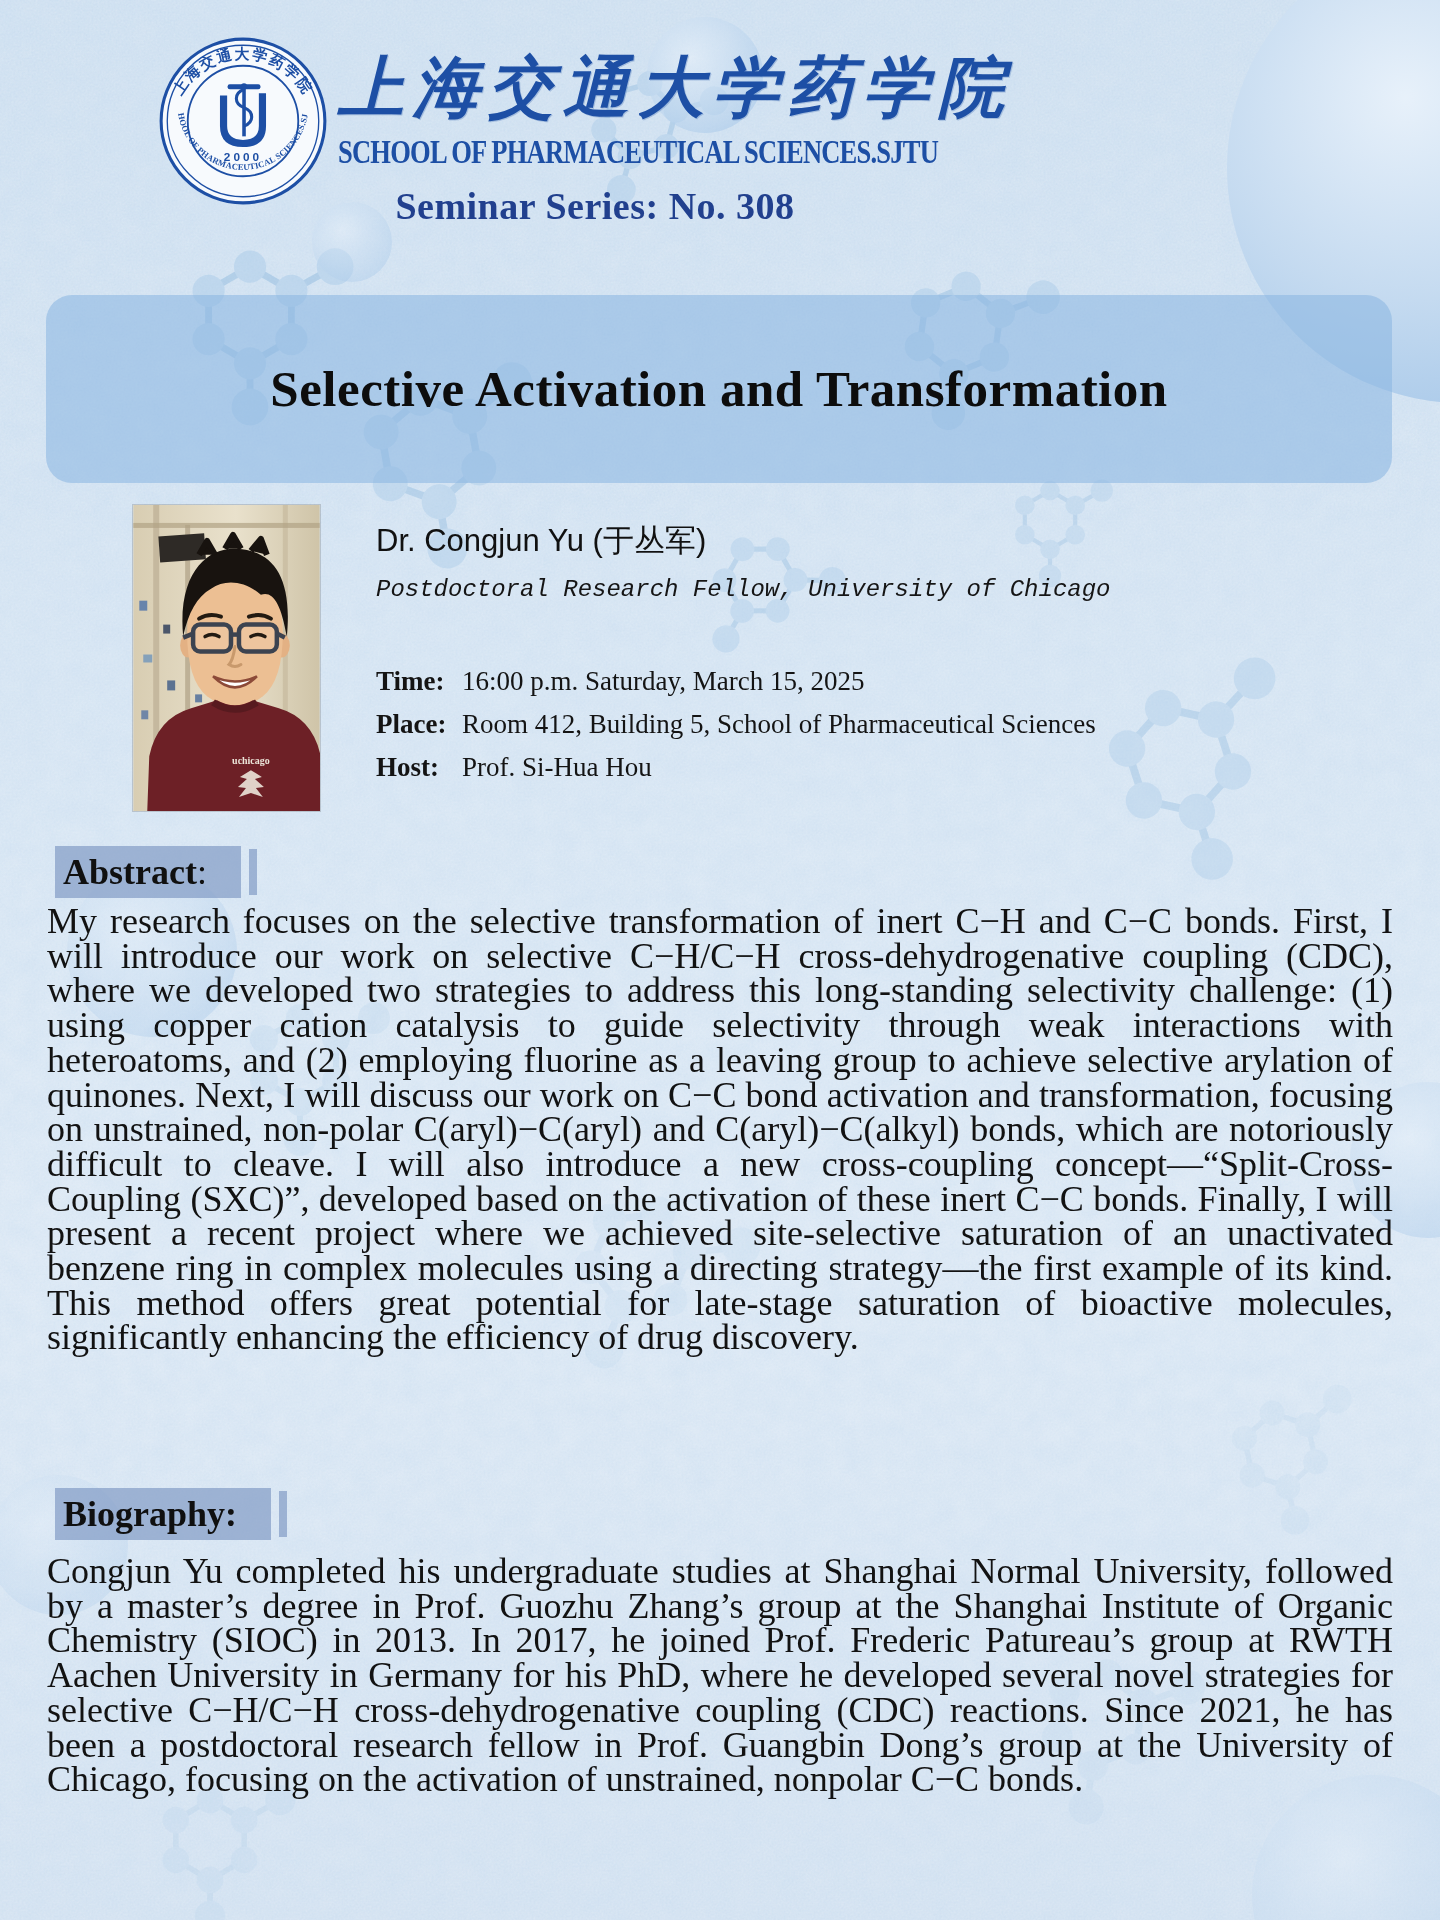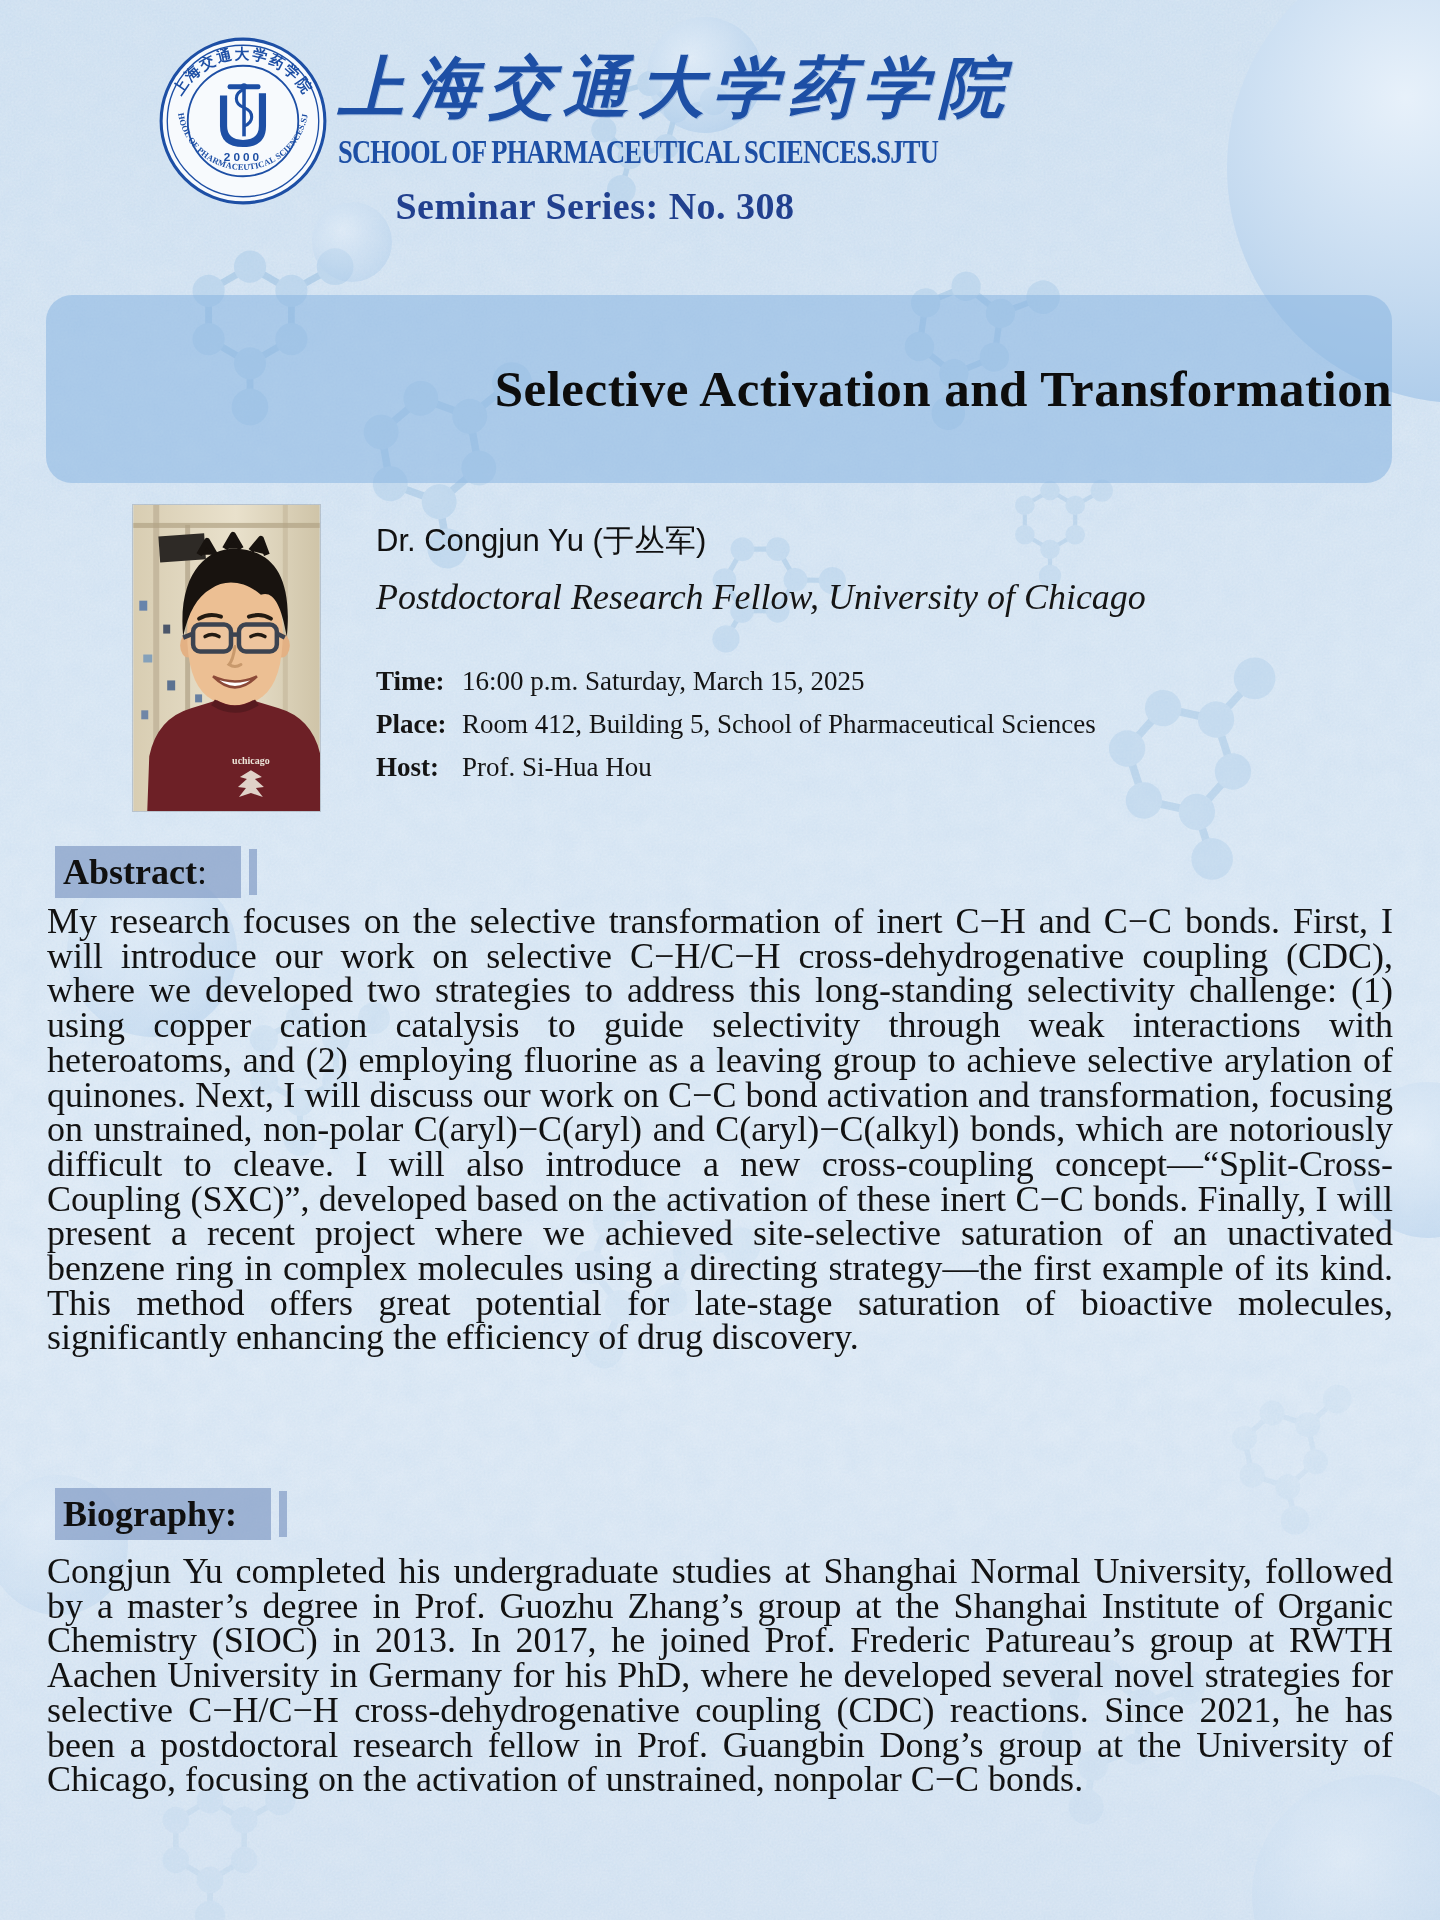--- a/index.html
+++ b/index.html
@@ -25,33 +25,33 @@
   }
   .seminar-series{
     position:absolute;left:130px;top:184px;width:930px;text-align:center;
     font-weight:bold;font-size:38px;color:#21408e;letter-spacing:.5px;
   }
 
   
   .title-banner{
     position:absolute;left:46px;top:295px;width:1346px;height:188px;
     background:rgba(139,182,226,.58);border-radius:26px;
-    display:flex;flex-direction:column;justify-content:center;align-items:flex-end;
+    display:flex;flex-direction:column;justify-content:center;align-items:center;
   }
   .title-line{font-weight:bold;font-size:51px;line-height:80px;color:#0d0d0d;letter-spacing:.5px;}
 
   
   .speaker-photo{position:absolute;left:133px;top:505px;width:187px;height:306px;box-shadow:0 0 0 1px rgba(90,90,90,.25);}
   .speaker-name{
     position:absolute;left:376px;top:520px;font-family:"Liberation Sans","DejaVu Sans",sans-serif;
     font-weight:normal;font-size:31px;color:#111;
   }
   .speaker-affiliation{
-    position:absolute;left:376px;top:576px;font-family:Liberation Serif, serif;
-    font-style:italic;font-size:36px;color:#151515;
+    position:absolute;left:376px;top:576px;font-family:Liberation Mono, monospace;
+    font-style:italic;font-size:24px;color:#151515;
   }
   .speaker-details{position:absolute;left:376px;top:660px;font-family:Liberation Serif, serif;font-size:27px;}
   .detail-row{height:43px;display:flex;align-items:center;}
   .detail-label{font-weight:bold;width:86px;flex:0 0 86px;}
   .detail-value{white-space:nowrap;}
 
   
   .hl{
     position:absolute;height:52px;line-height:52px;padding:0 34px 0 8px;
     background:rgba(125,151,194,.66);font-size:36px;color:#101010;

